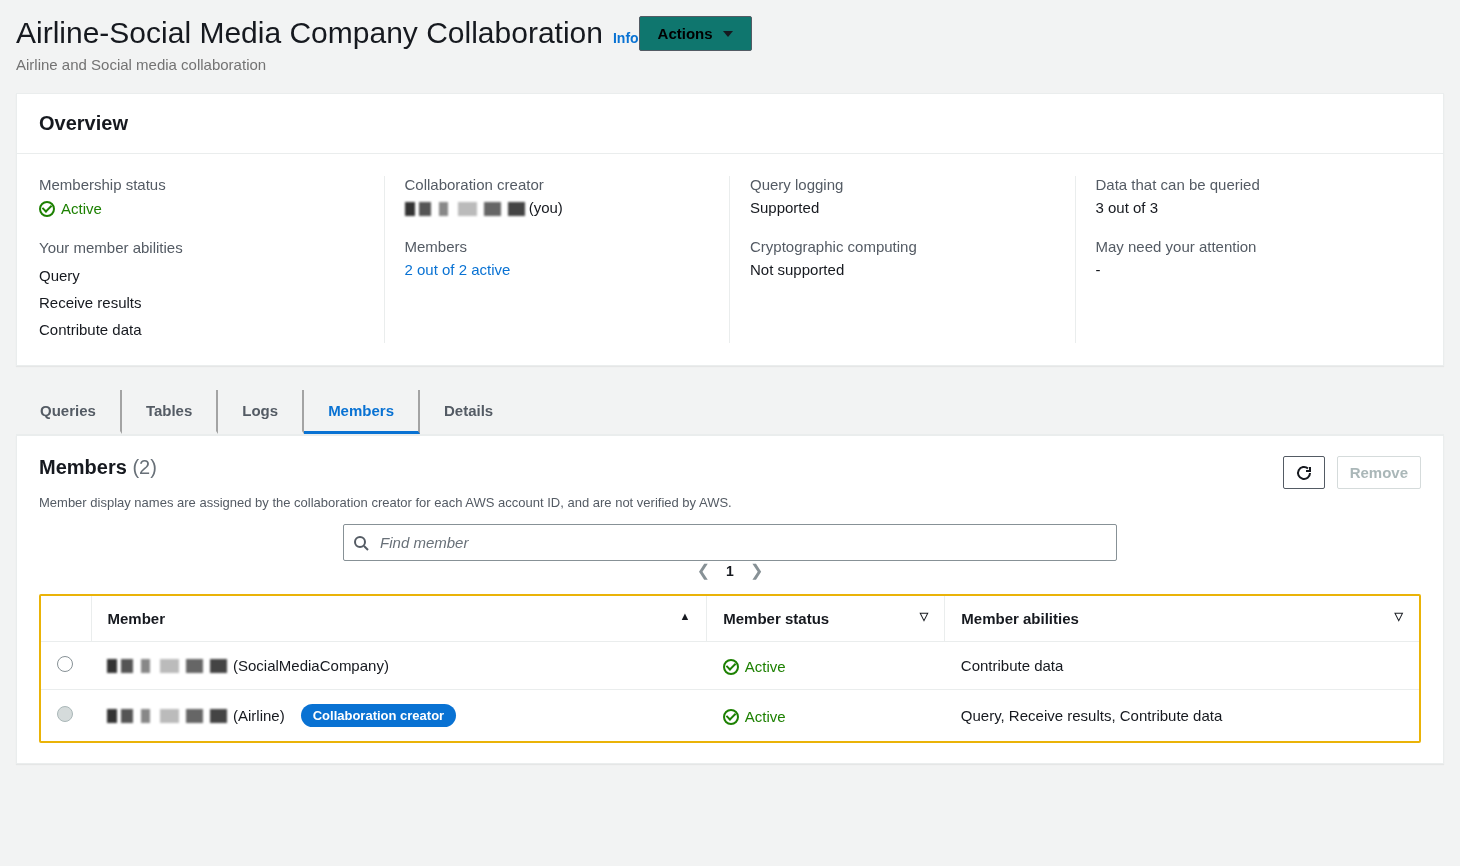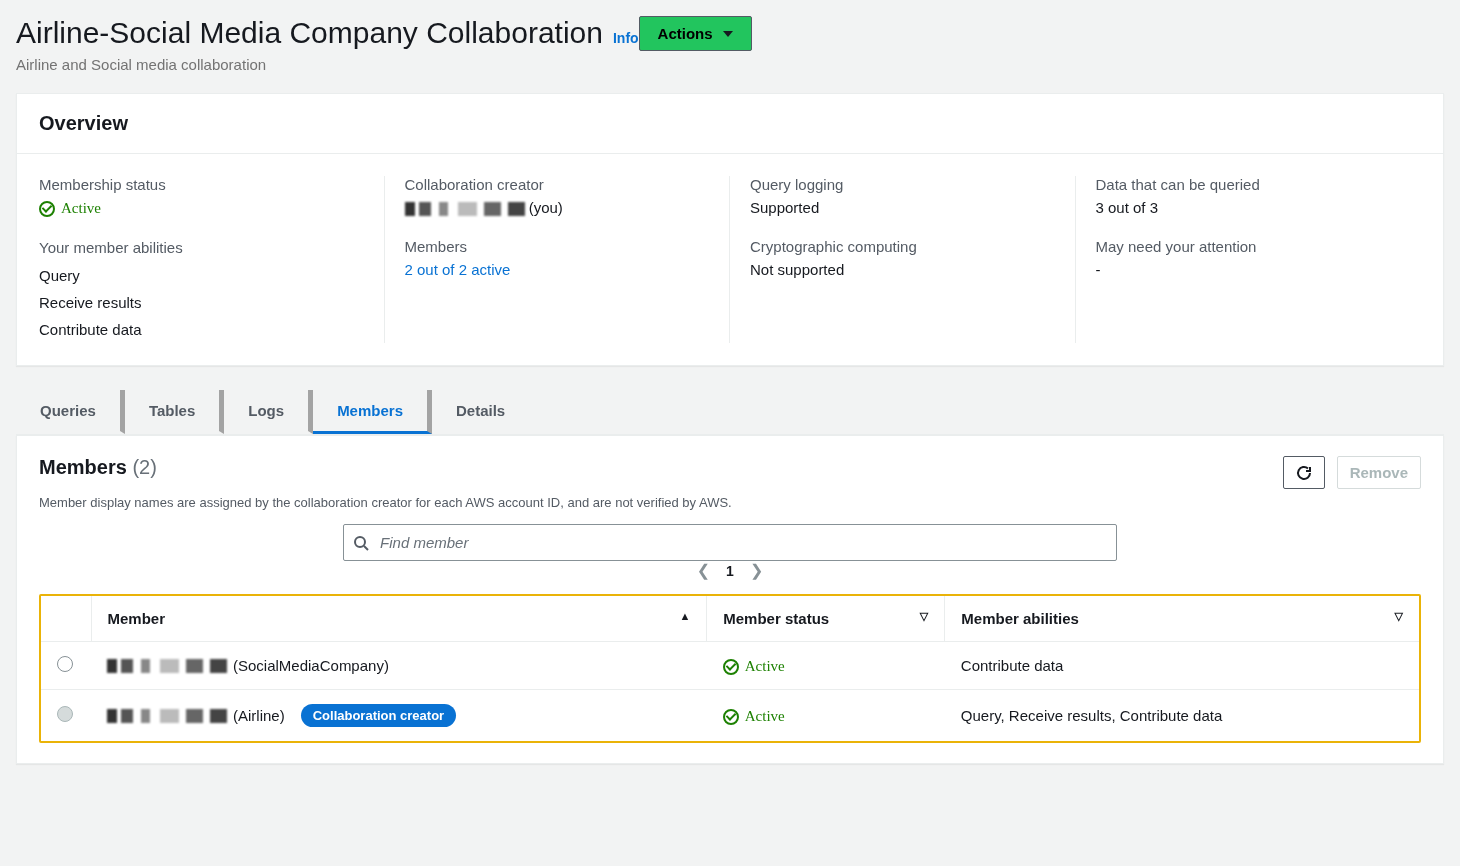--- a/index.html
+++ b/index.html
@@ -30,21 +30,21 @@
   font-size: 14px;
   font-weight: 700;
   text-decoration: none;
 }
 .page-subtitle {
   font-size: 15px;
   color: #737373;
   margin-top: 6px;
 }
 .actions-btn {
-  background: #22c55e;
+  background: #0f766e;
   border: 1px solid #545b64;
   border-radius: 2px;
   padding: 8px 18px;
   font-size: 15px;
   font-weight: 700;
   display: flex;
   align-items: center;
   gap: 10px;
   cursor: pointer;
 }
@@ -92,21 +92,20 @@
   font-size: 15px;
   color: #16191f;
 }
 .field-value.link { color: #0972d3; }
 .status-active {
   display: inline-flex;
   align-items: center;
   gap: 6px;
   color: #1d8102;
   font-size: 15px;
-  font-family: Liberation Serif, serif;
 }
 .check-circle {
   width: 16px; height: 16px;
   border: 2px solid #1d8102;
   border-radius: 50%;
   display: inline-flex;
   align-items: center;
   justify-content: center;
   font-size: 10px;
   line-height: 1;
@@ -130,21 +129,21 @@
 .tabs {
   display: flex;
   border-bottom: 1px solid #eaeded;
   margin-bottom: 0;
 }
 .tab {
   padding: 12px 24px;
   font-size: 15px;
   font-weight: 700;
   color: #545b64;
-  border-right: 5px solid #a3a3a3;
+  border-right: 2px solid #a3a3a3;
   cursor: pointer;
   border-bottom: 3px solid transparent;
 }
 .tab:last-child { border-right: none; }
 .tab.active {
   color: #0972d3;
   border-bottom: 3px solid #0972d3;
 }
 .members-panel { padding: 20px 22px; }
 .members-header {

